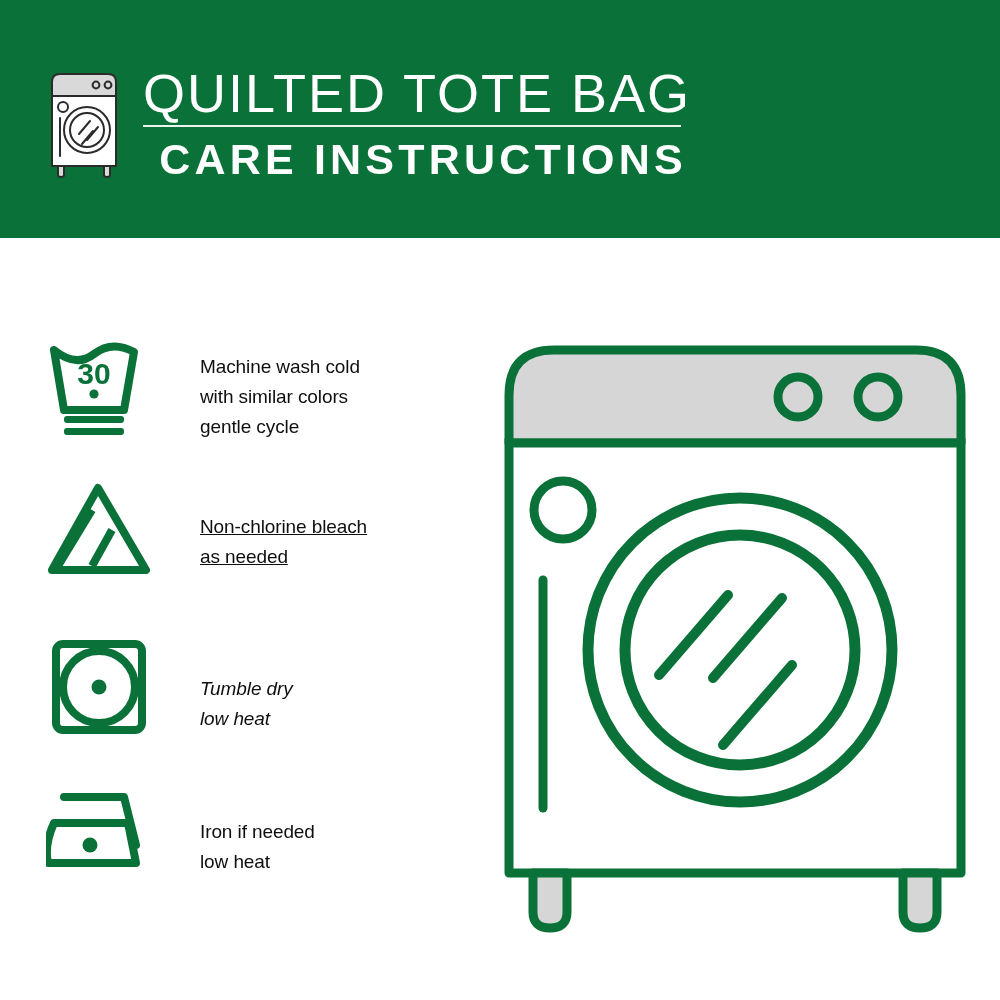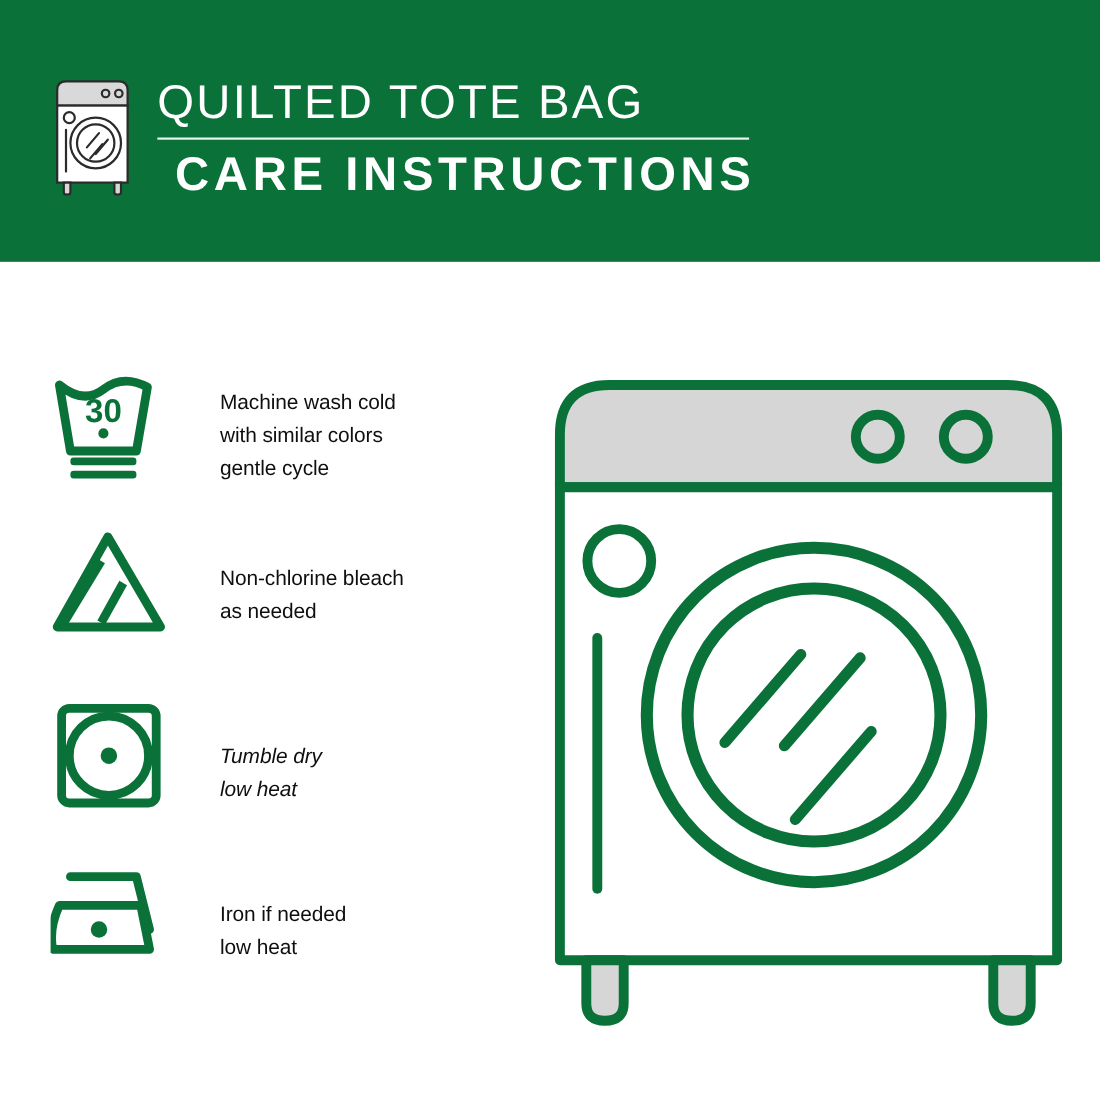--- a/index.html
+++ b/index.html
@@ -37,21 +37,21 @@
     height: 108px;
   }
   #header-titles {
     position: absolute;
     left: 143px;
     top: 68px;
     width: 560px;
   }
   #title-main {
     color: #ffffff;
-    font-size: 43px;
+    font-size: 54px;
     line-height: 50px;
     font-weight: 400;
     letter-spacing: 2.0px;
     white-space: nowrap;
   }
   #title-rule {
     margin-top: 7px;
     margin-bottom: 6px;
     width: 538px;
     height: 2px;
@@ -170,21 +170,21 @@
     </div>
 
     <div class="care-row" style="top:240px; height:120px;">
       <div class="care-symbol">
         <svg viewBox="0 0 110 100" width="110" height="100" aria-hidden="true">
           <path d="M52 10 L100 92 L6 92 Z" fill="none" stroke="#0a7238" stroke-width="8" stroke-linejoin="round"></path>
           <line x1="46" y1="32" x2="12" y2="88" stroke="#0a7238" stroke-width="8" stroke-linecap="butt"></line>
           <line x1="66" y1="52" x2="46" y2="88" stroke="#0a7238" stroke-width="8" stroke-linecap="butt"></line>
         </svg>
       </div>
-      <div class="care-text" style="top:34px;">Non-chlorine bleach
+      <div class="care-text" style="top:34px;text-decoration:underline;">Non-chlorine bleach
 as needed</div>
     </div>
 
     <div class="care-row" style="top:400px; height:120px;">
       <div class="care-symbol">
         <svg viewBox="0 0 110 100" width="110" height="100" aria-hidden="true">
           <rect x="10" y="6" width="86" height="86" rx="7" fill="none" stroke="#0a7238" stroke-width="8"></rect>
           <circle cx="53" cy="49" r="36" fill="none" stroke="#0a7238" stroke-width="8"></circle>
           <circle cx="53" cy="49" r="7.5" fill="#0a7238"></circle>
         </svg>

